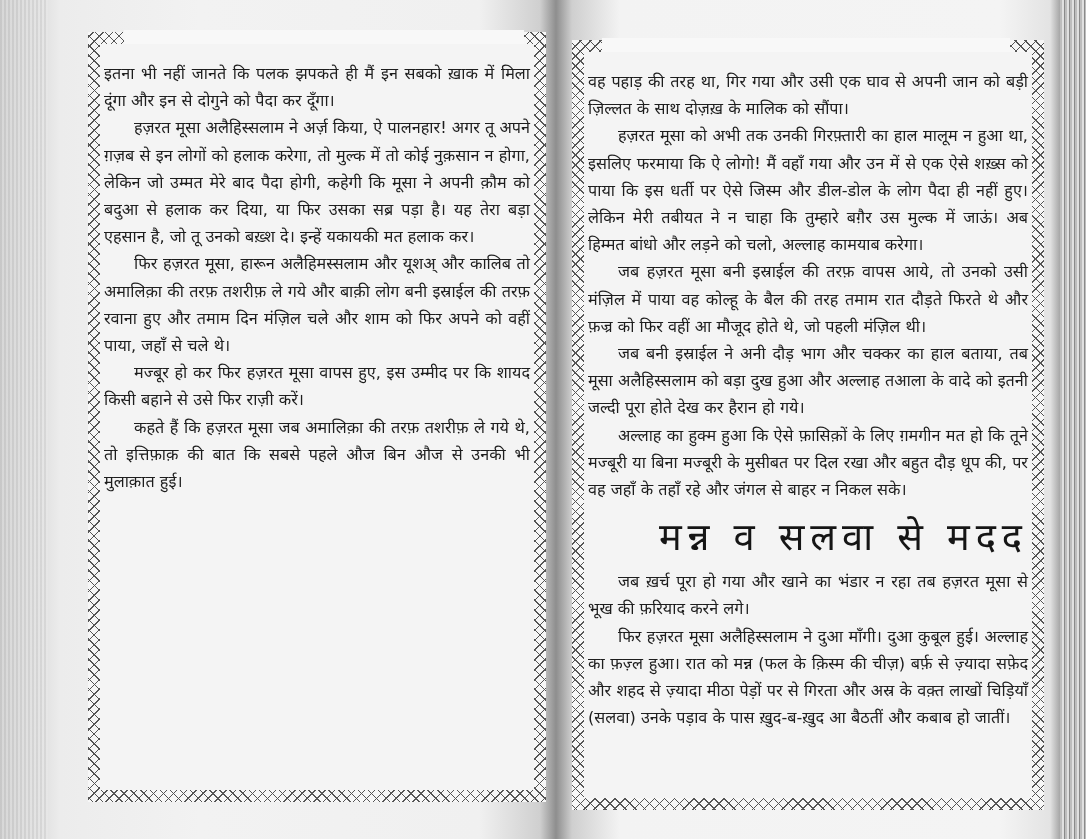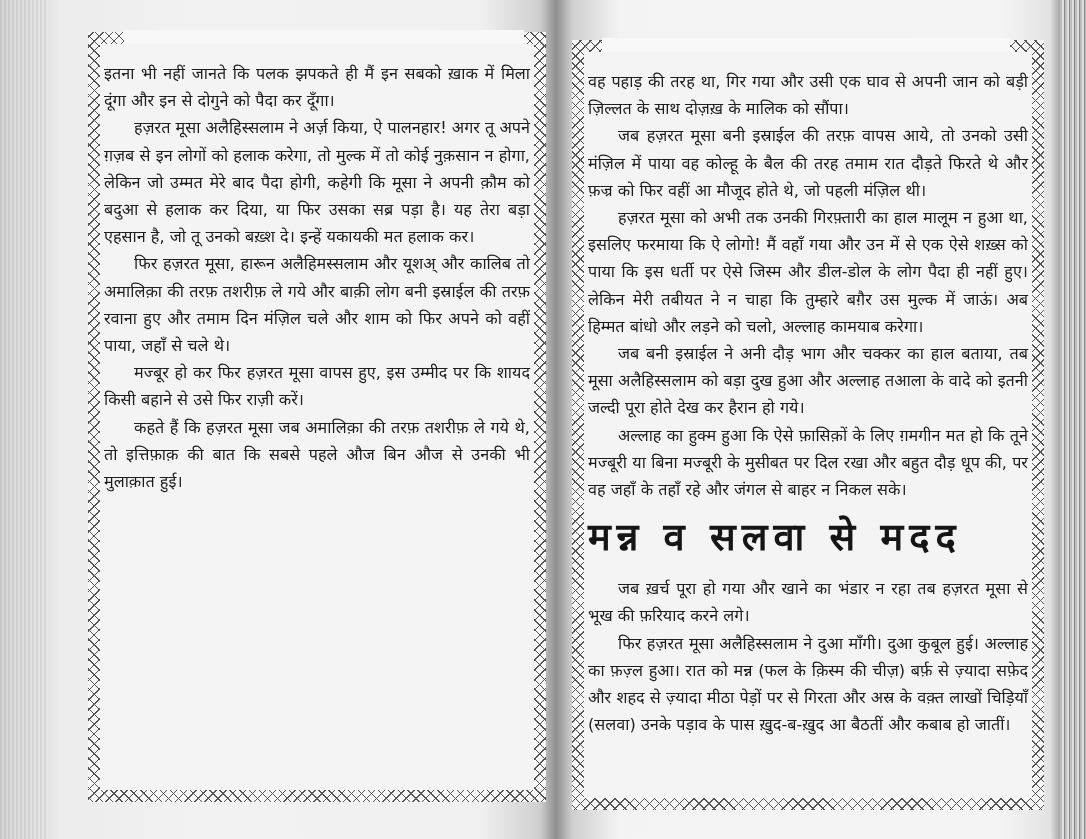--- a/index.html
+++ b/index.html
@@ -49,27 +49,27 @@
     font-size: 16.2px;
     line-height: 27.2px;
     color: #1d1d1d;
     text-align: justify;
     margin: 0;
     text-indent: 0;
   }
   .para.indent { text-indent: 30px; }
   .heading {
     font-family: "DejaVu Sans", sans-serif;
-    font-weight: bold;
+    font-weight: normal;
     font-size: 38px;
     line-height: 52px;
     color: #151515;
-    text-align: left;
+    text-align: right;
     letter-spacing: 6px;
-    margin: 8px 0 12px 0;
+    margin: 8px 0 5px 0;
   }
 </style>
 </head>
 <body>
 
 <div class="spread">
   <div class="page-edge-left"></div>
   <div class="page-edge-right"></div>
 
   <div class="frame frame-left">
@@ -80,22 +80,22 @@
       <p class="para indent">फिर हज़रत मूसा, हारून अलैहिमस्सलाम और यूशअ् और कालिब तो अमालिक़ा की तरफ़ तशरीफ़ ले गये और बाक़ी लोग बनी इस्राईल की तरफ़ रवाना हुए और तमाम दिन मंज़िल चले और शाम को फिर अपने को वहीं पाया, जहाँ से चले थे।</p>
       <p class="para indent">मज्बूर हो कर फिर हज़रत मूसा वापस हुए, इस उम्मीद पर कि शायद किसी बहाने से उसे फिर राज़ी करें।</p>
       <p class="para indent">कहते हैं कि हज़रत मूसा जब अमालिक़ा की तरफ़ तशरीफ़ ले गये थे, तो इत्तिफ़ाक़ की बात कि सबसे पहले औज बिन औज से उनकी भी मुलाक़ात हुई।</p>
     </div>
   </div>
 
   <div class="frame frame-right">
     <div class="top-mask"></div>
     <div class="inner">
       <p class="para">वह पहाड़ की तरह था, गिर गया और उसी एक घाव से अपनी जान को बड़ी ज़िल्लत के साथ दोज़ख़ के मालिक को सौंपा।</p>
+      <p class="para indent">हज़रत मूसा को अभी तक उनकी गिरफ़्तारी का हाल मालूम न हुआ था, इसलिए फरमाया कि ऐ लोगो! मैं वहाँ गया और उन में से एक ऐसे शख़्स को पाया कि इस धर्ती पर ऐसे जिस्म और डील-डोल के लोग पैदा ही नहीं हुए। लेकिन मेरी तबीयत ने न चाहा कि तुम्हारे बग़ैर उस मुल्क में जाऊं। अब हिम्मत बांधो और लड़ने को चलो, अल्लाह कामयाब करेगा।</p>
       <p class="para indent">जब हज़रत मूसा बनी इस्राईल की तरफ़ वापस आये, तो उनको उसी मंज़िल में पाया वह कोल्हू के बैल की तरह तमाम रात दौड़ते फिरते थे और फ़ज्र को फिर वहीं आ मौजूद होते थे, जो पहली मंज़िल थी।</p>
-      <p class="para indent">हज़रत मूसा को अभी तक उनकी गिरफ़्तारी का हाल मालूम न हुआ था, इसलिए फरमाया कि ऐ लोगो! मैं वहाँ गया और उन में से एक ऐसे शख़्स को पाया कि इस धर्ती पर ऐसे जिस्म और डील-डोल के लोग पैदा ही नहीं हुए। लेकिन मेरी तबीयत ने न चाहा कि तुम्हारे बग़ैर उस मुल्क में जाऊं। अब हिम्मत बांधो और लड़ने को चलो, अल्लाह कामयाब करेगा।</p>
       <p class="para indent">जब बनी इस्राईल ने अनी दौड़ भाग और चक्कर का हाल बताया, तब मूसा अलैहिस्सलाम को बड़ा दुख हुआ और अल्लाह तआला के वादे को इतनी जल्दी पूरा होते देख कर हैरान हो गये।</p>
       <p class="para indent">अल्लाह का हुक्म हुआ कि ऐसे फ़ासिक़ों के लिए ग़मगीन मत हो कि तूने मज्बूरी या बिना मज्बूरी के मुसीबत पर दिल रखा और बहुत दौड़ धूप की, पर वह जहाँ के तहाँ रहे और जंगल से बाहर न निकल सके।</p>
       <h2 class="heading">मन्न व सलवा से मदद</h2>
       <p class="para indent">जब ख़र्च पूरा हो गया और खाने का भंडार न रहा तब हज़रत मूसा से भूख की फ़रियाद करने लगे।</p>
       <p class="para indent">फिर हज़रत मूसा अलैहिस्सलाम ने दुआ माँगी। दुआ कुबूल हुई। अल्लाह का फ़ज़्ल हुआ। रात को मन्न (फल के क़िस्म की चीज़) बर्फ़ से ज़्यादा सफ़ेद और शहद से ज़्यादा मीठा पेड़ों पर से गिरता और अस्र के वक़्त लाखों चिड़ियाँ (सलवा) उनके पड़ाव के पास ख़ुद-ब-ख़ुद आ बैठतीं और कबाब हो जातीं।</p>
     </div>
   </div>
 </div>
 
 </body></html>

